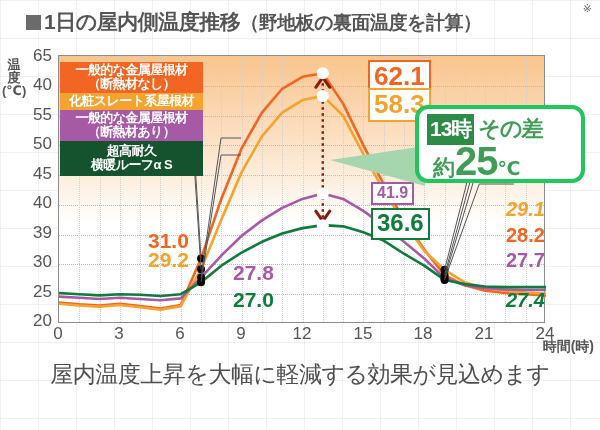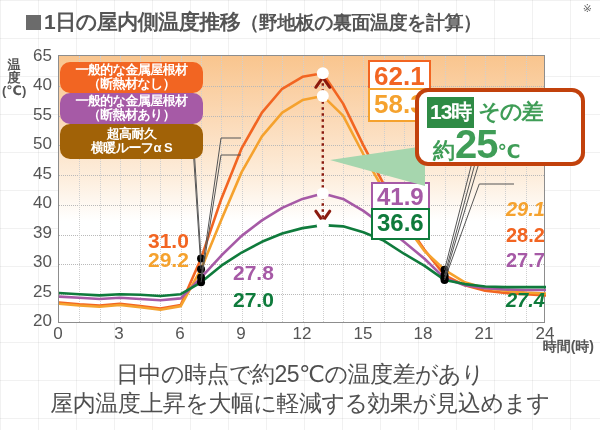--- a/index.html
+++ b/index.html
@@ -64,42 +64,41 @@
     position:absolute;top:324px;width:40px;text-align:center;
     font-size:17px;color:#555;
   }
 
   
   #legend{position:absolute;left:60px;top:62px;width:143px;z-index:6;}
   .lg{
     color:#ffffff;font-weight:700;text-align:center;
     line-height:1.08;padding:1px 0 2px;font-size:13px;
     letter-spacing:-0.6px;
-    border-radius:10px;
   }
   .lg.l0{background:#f26522;}
   .lg.l1{background:#f5a22e;}
   .lg.l2{background:#a65aa6;}
-  .lg.l3{background:#a16207;font-size:13px;padding:3px 0 4px;}
+  .lg.l3{background:#14532d;font-size:13px;padding:3px 0 4px;}
 
   
   .vbox{
     position:absolute;z-index:7;background:#fff;
     border:2px solid #000;font-weight:700;
     padding:0 4px 1px;line-height:1.12;white-space:nowrap;
   }
   .vplain{
     position:absolute;z-index:7;font-weight:700;white-space:nowrap;
     line-height:1;
   }
 
   
   #callout{
-    position:absolute;left:415px;top:88px;width:170px;height:78px;
-    background:#ffffff;border:4px solid #c2410c;border-radius:13px;
+    position:absolute;left:415px;top:105px;width:170px;height:78px;
+    background:#ffffff;border:4px solid #22c55e;border-radius:13px;
     z-index:8;box-sizing:border-box;
   }
   #callout .row1{
     position:absolute;left:8px;top:5px;white-space:nowrap;
   }
   #callout .hr{
     display:inline-block;background:#2e8b45;color:#fff;font-weight:700;
     font-size:21px;padding:1px 3px 2px;letter-spacing:-1px;
   }
   #callout .sono{
@@ -221,33 +220,36 @@
       <path d="M385.54166666666663 222.14222222222222 L420.2708333333333 106 L455 106" fill="none" stroke="#555" stroke-width="1"></path>
       <path d="M385.54166666666663 223.92888888888888 L420.2708333333333 128 L455 128" fill="none" stroke="#555" stroke-width="1"></path>
     </svg>
 </div>
 
 <div id="legend">
   <div class="lg l0">
     <div>一般的な金属屋根材</div>
     <div>（断熱材なし）</div>
   </div>
+  <div class="lg l1">
+    <div>化粧スレート系屋根材</div>
+  </div>
   <div class="lg l2">
     <div>一般的な金属屋根材</div>
     <div>（断熱材あり）</div>
   </div>
   <div class="lg l3">
     <div>超高耐久</div>
     <div>横暖ルーフα S</div>
   </div>
 </div>
 
 <div class="vbox" style="left:368px;top:60px;border-color:#f26522;color:#f26522;font-size:26px;">62.1</div>
 <div class="vbox" style="left:368px;top:88px;border-color:#f5a22e;color:#f5a22e;font-size:26px;">58.3</div>
-<div class="vbox" style="left:371px;top:182px;border-color:#a65aa6;color:#a65aa6;font-size:24px;">41.9</div>
+<div class="vbox" style="left:371px;top:182px;border-color:#a65aa6;color:#a65aa6;font-size:16px;">41.9</div>
 <div class="vbox" style="left:371px;top:208px;border-color:#0f7b3c;color:#0f7b3c;font-size:24px;">36.6</div>
 
 <div class="vplain" style="left:148px;top:230px;color:#f26522;font-size:21px;">31.0</div>
 <div class="vplain" style="left:148px;top:249px;color:#f5a22e;font-size:21px;">29.2</div>
 <div class="vplain" style="left:233px;top:262px;color:#a65aa6;font-size:21px;">27.8</div>
 <div class="vplain" style="left:233px;top:289px;color:#0f7b3c;font-size:21px;">27.0</div>
 
 <div class="vplain" style="left:506px;top:199px;color:#f5a22e;font-size:20px;font-style:italic;">29.1</div>
 <div class="vplain" style="left:506px;top:225px;color:#f26522;font-size:20px;">28.2</div>
 <div class="vplain" style="left:506px;top:250px;color:#a65aa6;font-size:20px;">27.7</div>
@@ -259,15 +261,14 @@
 <div id="callout">
   <div class="row1">
     <span class="hr">13時</span><span class="sono">その差</span>
   </div>
   <div class="row2">
     <span class="yaku">約</span><span class="big">25</span><span class="deg">℃</span>
   </div>
 </div>
 
 <div id="caption">
-  <div>日中の時点で約25℃の温度差があり</div>
   <div>屋内温度上昇を大幅に軽減する効果が見込めます</div>
 </div>
 
 </body></html>

